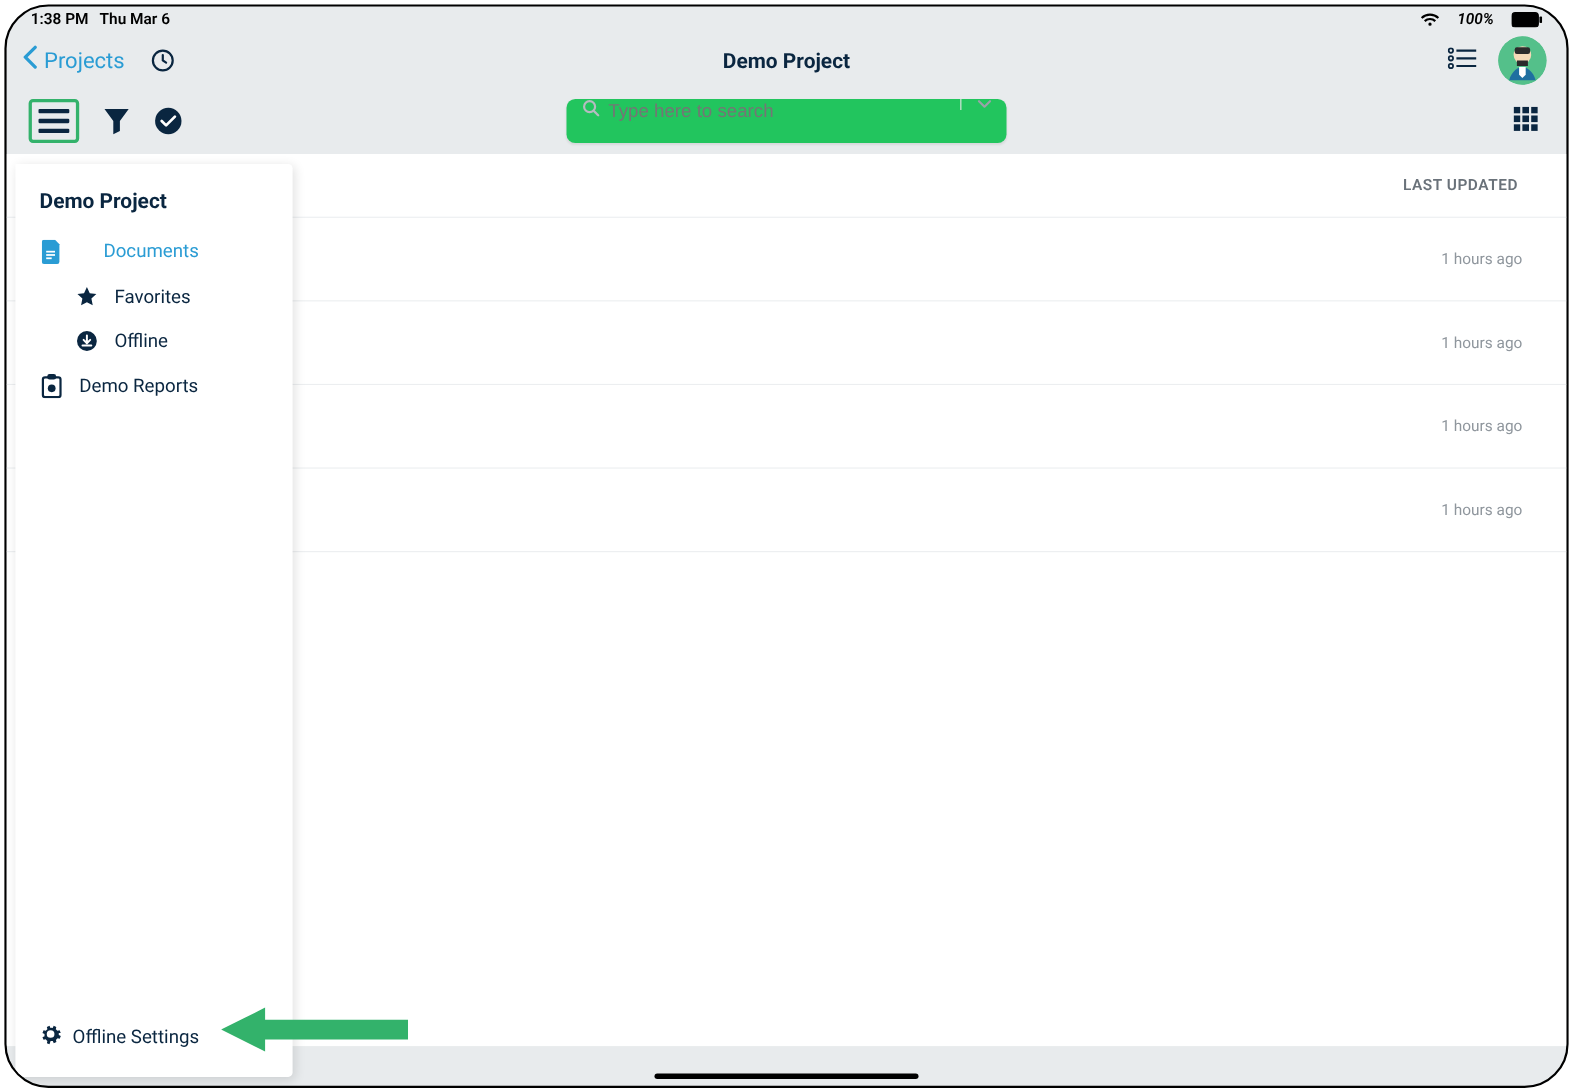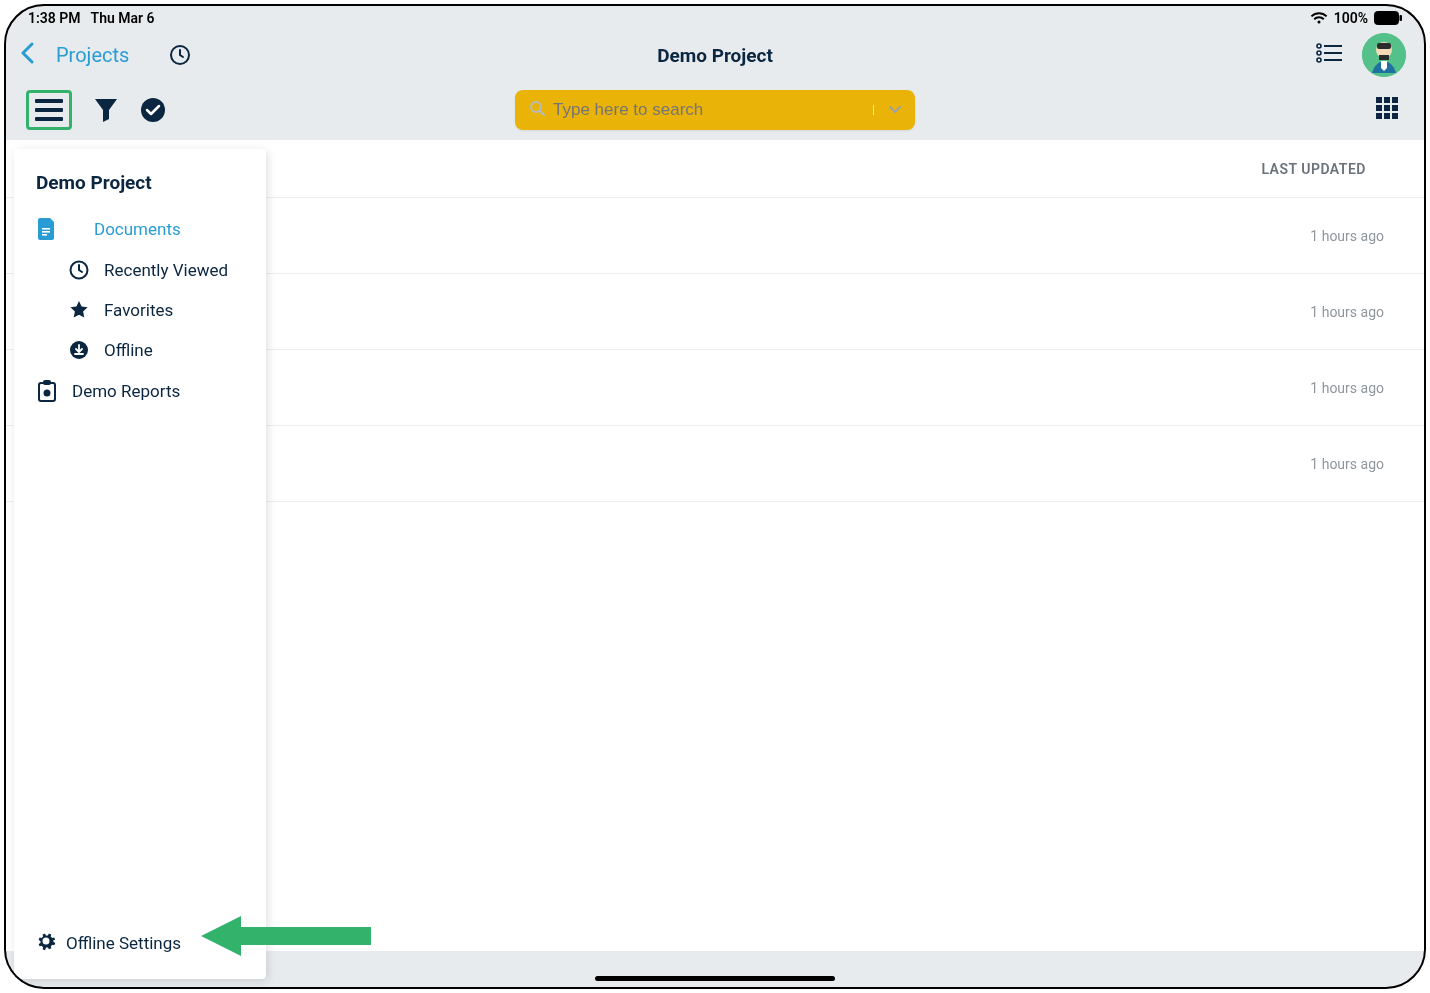--- a/index.html
+++ b/index.html
@@ -25,31 +25,31 @@
     height: 24px;
     display: flex;
     align-items: center;
     padding: 0 22px;
     font-size: 14px;
     font-weight: 600;
     color: #000;
     justify-content: space-between;
   }
   .status-left { display: flex; gap: 10px; align-items: center; }
-  .status-right { display: flex; gap: 6px; align-items: center; }
+  .status-right { display: flex; gap: 16px; align-items: center; font-style: italic; }
   .wifi-icon svg, .battery-icon svg { display: block; }
   
   .nav-header {
     height: 50px;
     display: flex;
     align-items: center;
     padding: 0 14px;
     position: relative;
   }
-  .nav-left { display: flex; align-items: center; gap: 22px; }
+  .nav-left { display: flex; align-items: center; gap: 6px; }
   .back-chevron { color: #2a9cd4; font-size: 26px; font-weight: 600; }
   .back-label { color: #2a9cd4; font-size: 20px; }
   .clock-btn {
     margin-left: 18px;
     width: 22px; height: 22px;
     display:flex; align-items:center; justify-content:center;
   }
   .nav-title {
     position: absolute;
     left: 50%; transform: translateX(-50%);
@@ -79,23 +79,23 @@
     padding: 6px;
   }
   .hamburger-icon { display: flex; flex-direction: column; gap: 5px; }
   .hamburger-icon span {
     display: block; width: 28px; height: 4px; background: #0a2640; border-radius: 1px;
   }
   .filter-icon svg, .check-icon svg { display:block; }
   .search-wrap {
     position: absolute; left: 50%; transform: translateX(-50%);
     width: 400px; height: 40px;
-    background: #eab308;
+    background: #22c55e;
     border-radius: 8px;
-    display: flex; align-items: center;
+    display: flex; align-items: flex-start;
     box-shadow: 0 1px 2px rgba(0,0,0,0.08);
   }
   .search-main {
     flex: 1; display: flex; align-items: center; gap: 8px; padding: 0 14px;
     color: #9aa1a8; font-size: 17px;
   }
   .search-drop {
     width: 42px; display:flex; align-items:center; justify-content:center;
     border-left: 1px solid #e6e6e6; color:#9aa1a8;
   }
@@ -145,21 +145,21 @@
   }
   
   .content {
     position: relative;
     background: #fff;
     height: calc(100% - 170px);
   }
   .col-header {
     height: 58px;
     display:flex; align-items:center; justify-content:flex-end;
-    padding: 0 58px;
+    padding: 0 44px;
     font-size: 14px; letter-spacing: .5px; color:#6a727a; font-weight:600;
     border-bottom: 1px solid #eceef0;
   }
   .row {
     height: 76px;
     border-bottom: 1px solid #eceef0;
     display:flex; align-items:center; justify-content:flex-end;
     padding: 0 40px;
     font-size: 14px; color:#8f969d;
   }
@@ -323,29 +323,20 @@
         <svg width="18" height="22" viewBox="0 0 18 22">
             <path d="M2 0h10l4 4v16a2 2 0 01-2 2H2a2 2 0 01-2-2V2a2 2 0 012-2z" fill="#2a9cd4"></path>
             <rect x="4" y="10" width="8" height="1.6" fill="#fff"></rect>
             <rect x="4" y="13" width="8" height="1.6" fill="#fff"></rect>
             <rect x="4" y="16" width="5" height="1.6" fill="#fff"></rect>
           </svg>
       </span>
       <span>Documents</span>
     </div>
 
-    <div class="drawer-item indent">
-      <span class="ic">
-        <svg width="20" height="20" viewBox="0 0 20 20">
-            <circle cx="10" cy="10" r="8.5" stroke="#0a2640" stroke-width="2" fill="none"></circle>
-            <path d="M10 5v5l3 2" stroke="#0a2640" stroke-width="2" fill="none" stroke-linecap="round"></path>
-          </svg>
-      </span>
-      <span>Recently Viewed</span>
-    </div>
 
     <div class="drawer-item indent">
       <span class="ic">
         <svg width="20" height="20" viewBox="0 0 20 20">
             <path d="M10 1l2.6 5.6 6 .6-4.5 4.2 1.2 6L10 14.8 4.7 17.4l1.2-6L1.4 7.2l6-.6L10 1z" fill="#0a2640"></path>
           </svg>
       </span>
       <span>Favorites</span>
     </div>
 

